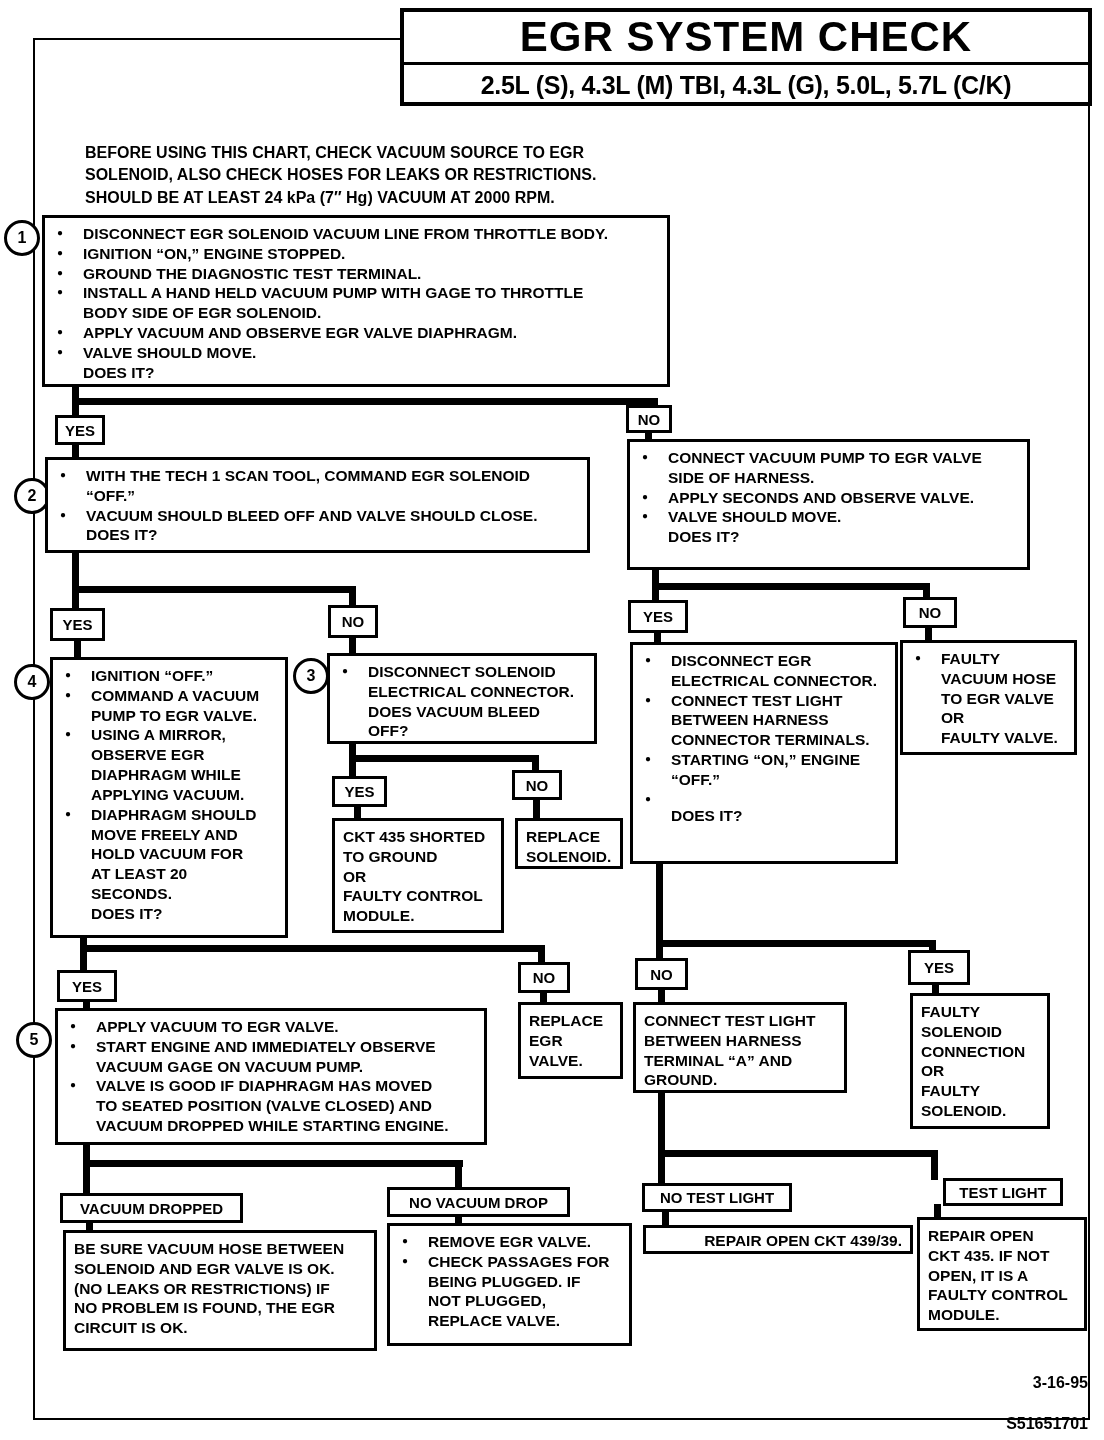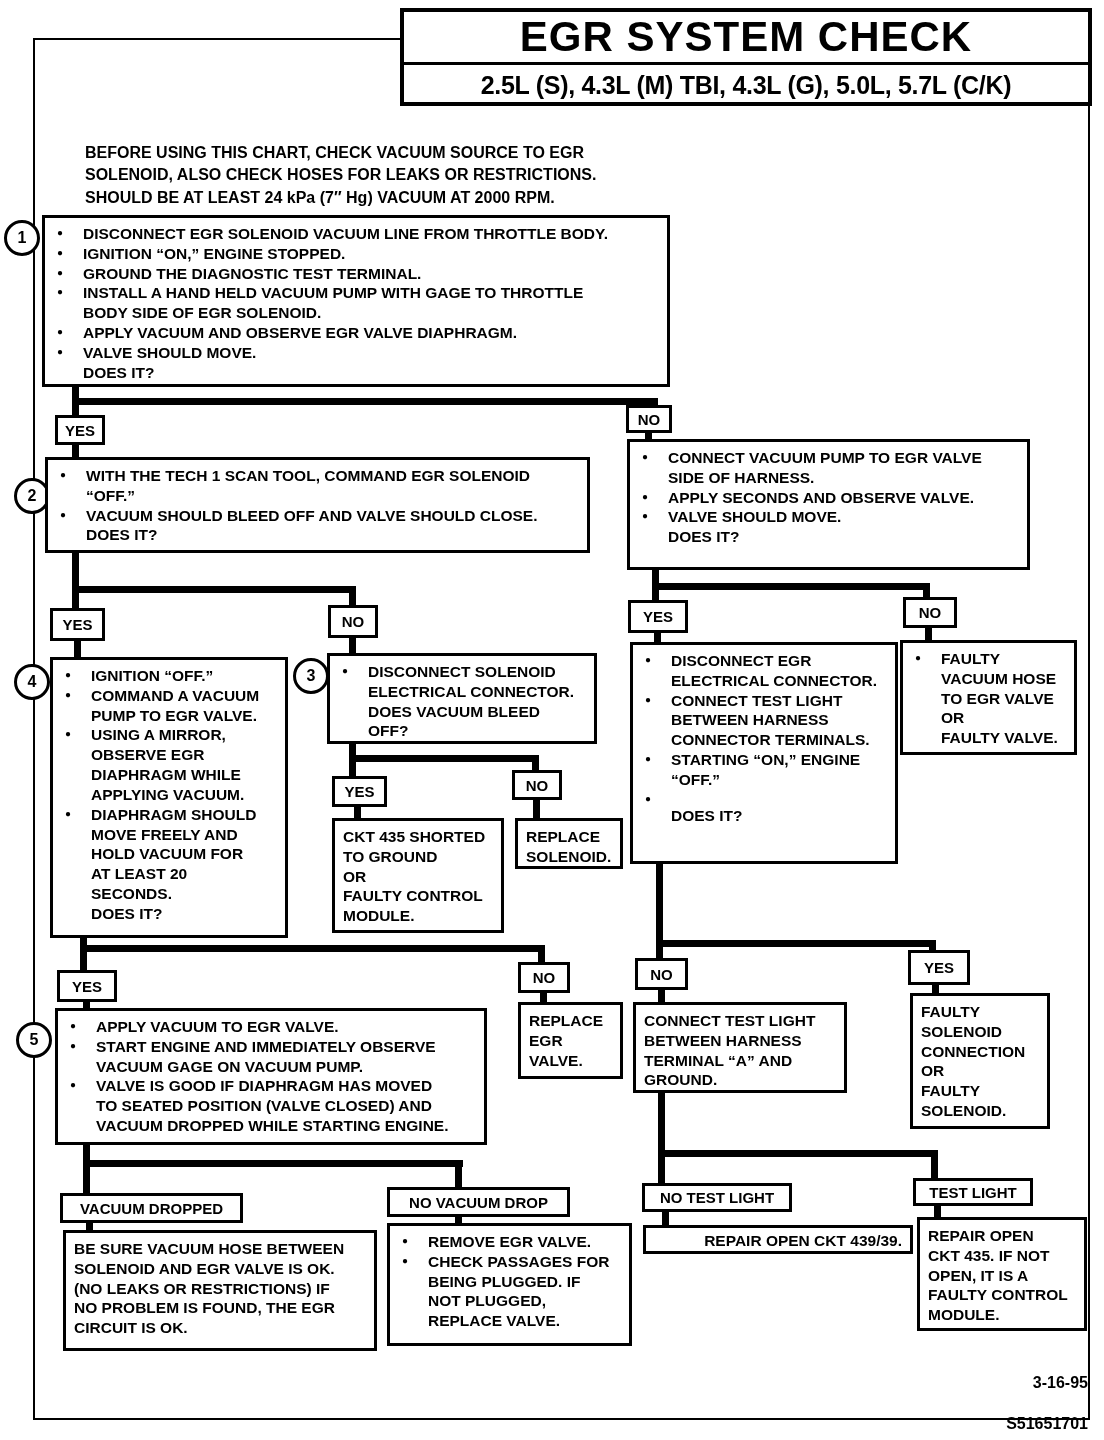--- a/index.html
+++ b/index.html
@@ -352,21 +352,21 @@
           <span class="dot">●</span>
           <span class="btxt">CHECK PASSAGES FOR
 BEING PLUGGED.  IF
 NOT PLUGGED,
 REPLACE  VALVE.</span>
         </div>
       </div>
   </div>
 
   <div class="tag" style="left:642px;top:1183px;width:150px;height:29px;">NO TEST LIGHT</div>
-  <div class="tag" style="left:913px;top:1178px;width:120px;height:28px;">TEST LIGHT</div>
+  <div class="tag" style="left:943px;top:1178px;width:120px;height:28px;">TEST LIGHT</div>
 
   <div class="box txtbox" style="left:643px;top:1225px;width:270px;height:29px;padding:3px 8px;text-align:right;">
     <div class="txt">REPAIR OPEN CKT 439/39.</div>
   </div>
   <div class="box txtbox" style="left:917px;top:1217px;width:170px;height:114px;">
     <div class="txt">REPAIR OPEN
 CKT 435.  IF NOT
 OPEN, IT IS A
 FAULTY CONTROL
 MODULE.</div>

